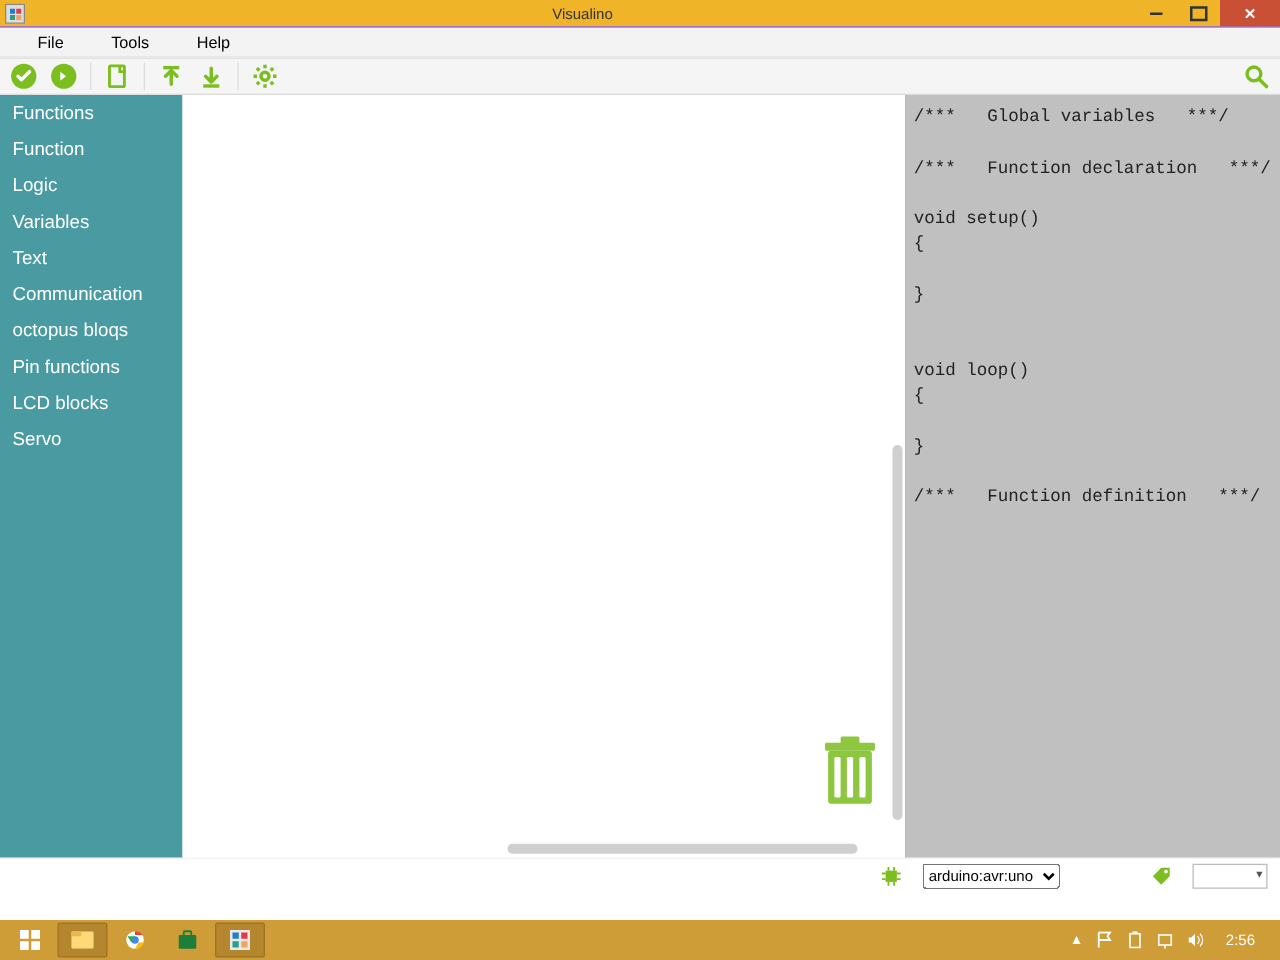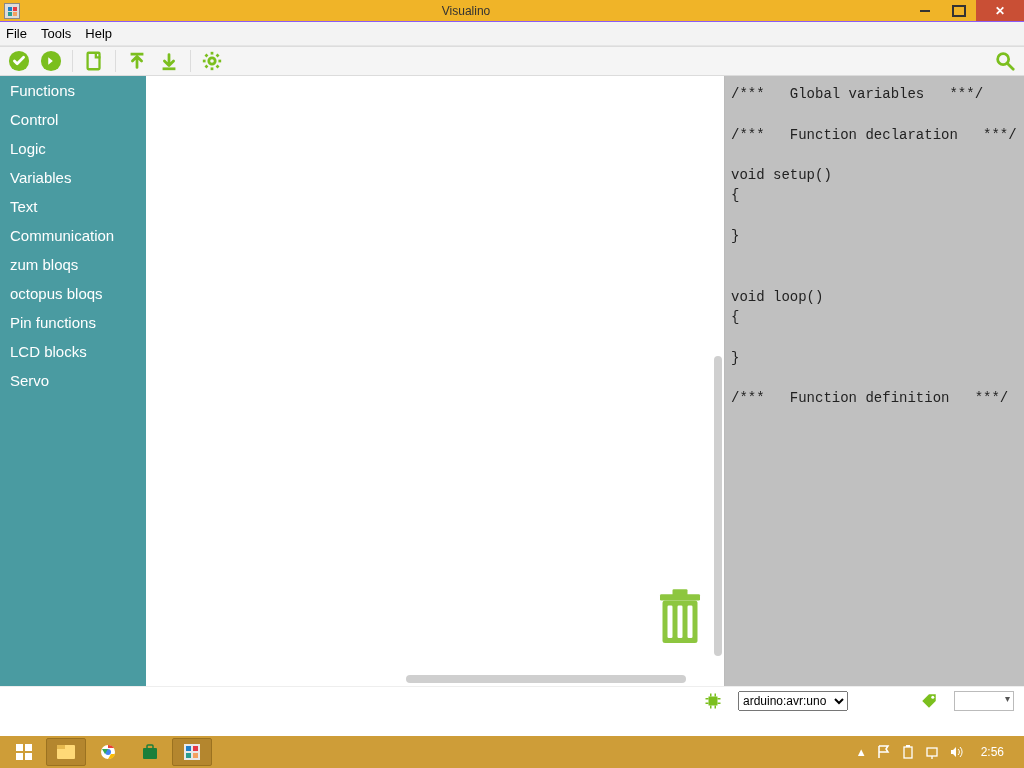--- a/index.html
+++ b/index.html
@@ -10,21 +10,21 @@
 .titlebar .app-icon::after{content:""; position:absolute; left:3px; top:3px; width:4px; height:4px; background:#1e7fcb; box-shadow:5px 0 0 #e63946,0 5px 0 #2a9d8f,5px 5px 0 #f4a261;}
 .titlebar .title { flex: 1; text-align: center; font-size: 12px; color: #333; }
 .titlebar .win-controls { display: flex; height: 100%; }
 .titlebar .win-btn { width: 34px; height: 100%; display: flex; align-items: center; justify-content: center; font-size: 12px; color: #333; cursor: pointer; }
 .titlebar .win-btn.close { background: #c94f35; color: #fff; width: 48px; }
 .titlebar .win-btn.min::after { content:""; width:10px; height:2px; background:#333; display:block;}
 .titlebar .win-btn.max::after { content:""; width:10px; height:8px; border:2px solid #333; display:block;}
 .titlebar .win-btn.close::after { content:"\2715"; font-weight:bold;}
 
 .menubar { height: 24px; background: #f3f3f3; display: flex; align-items: center; padding: 0 6px; font-size: 13px; gap: 14px; border-bottom: 1px solid #e5e5e5; }
-.menubar span { cursor: pointer; }
+.menubar span { cursor: pointer; margin-left: 24px; }
 
 .toolbar { height: 30px; background: #f5f5f5; display: flex; align-items: center; padding: 0 8px; gap: 10px; border-top: 1px solid #dcdcdc; border-bottom: 1px solid #dcdcdc; }
 .toolbar svg { width: 22px; height: 22px; cursor: pointer; }
 .toolbar .right { margin-left: auto; }
 .tb-sep { width:1px; height:22px; background:#dcdcdc; }
 
 .main { display: flex; height: 610px; background:#fff; border: 0 solid #ddd;}
 .sidebar { width: 146px; background: #4a9ba1; color: #fff; font-size: 15px; display:flex; flex-direction:column;}
 .sidebar .cat { padding: 6px 10px; cursor: pointer; font-weight: 400; }
 .canvas-wrap { flex: 1; position: relative; background: #ffffff; display:flex; flex-direction:column;}
@@ -106,26 +106,25 @@
     </svg>
   <svg class="right" viewBox="0 0 24 24">
       <circle cx="10" cy="10" r="6" fill="none" stroke="#7bbf1e" stroke-width="3"></circle>
       <line x1="15" y1="15" x2="21" y2="21" stroke="#7bbf1e" stroke-width="3" stroke-linecap="round"></line>
     </svg>
 </div>
 
 <div class="main">
   <div class="sidebar">
     <div class="cat">Functions</div>
-    <div class="cat">Control</div>
+    <div class="cat">Function</div>
     <div class="cat">Logic</div>
     <div class="cat">Variables</div>
     <div class="cat">Text</div>
     <div class="cat">Communication</div>
-    <div class="cat">zum bloqs</div>
     <div class="cat">octopus bloqs</div>
     <div class="cat">Pin functions</div>
     <div class="cat">LCD blocks</div>
     <div class="cat">Servo</div>
   </div>
   <div class="canvas-wrap">
     <div class="canvas">
       <div class="vscroll">
           <div class="thumb"></div>
         </div>

